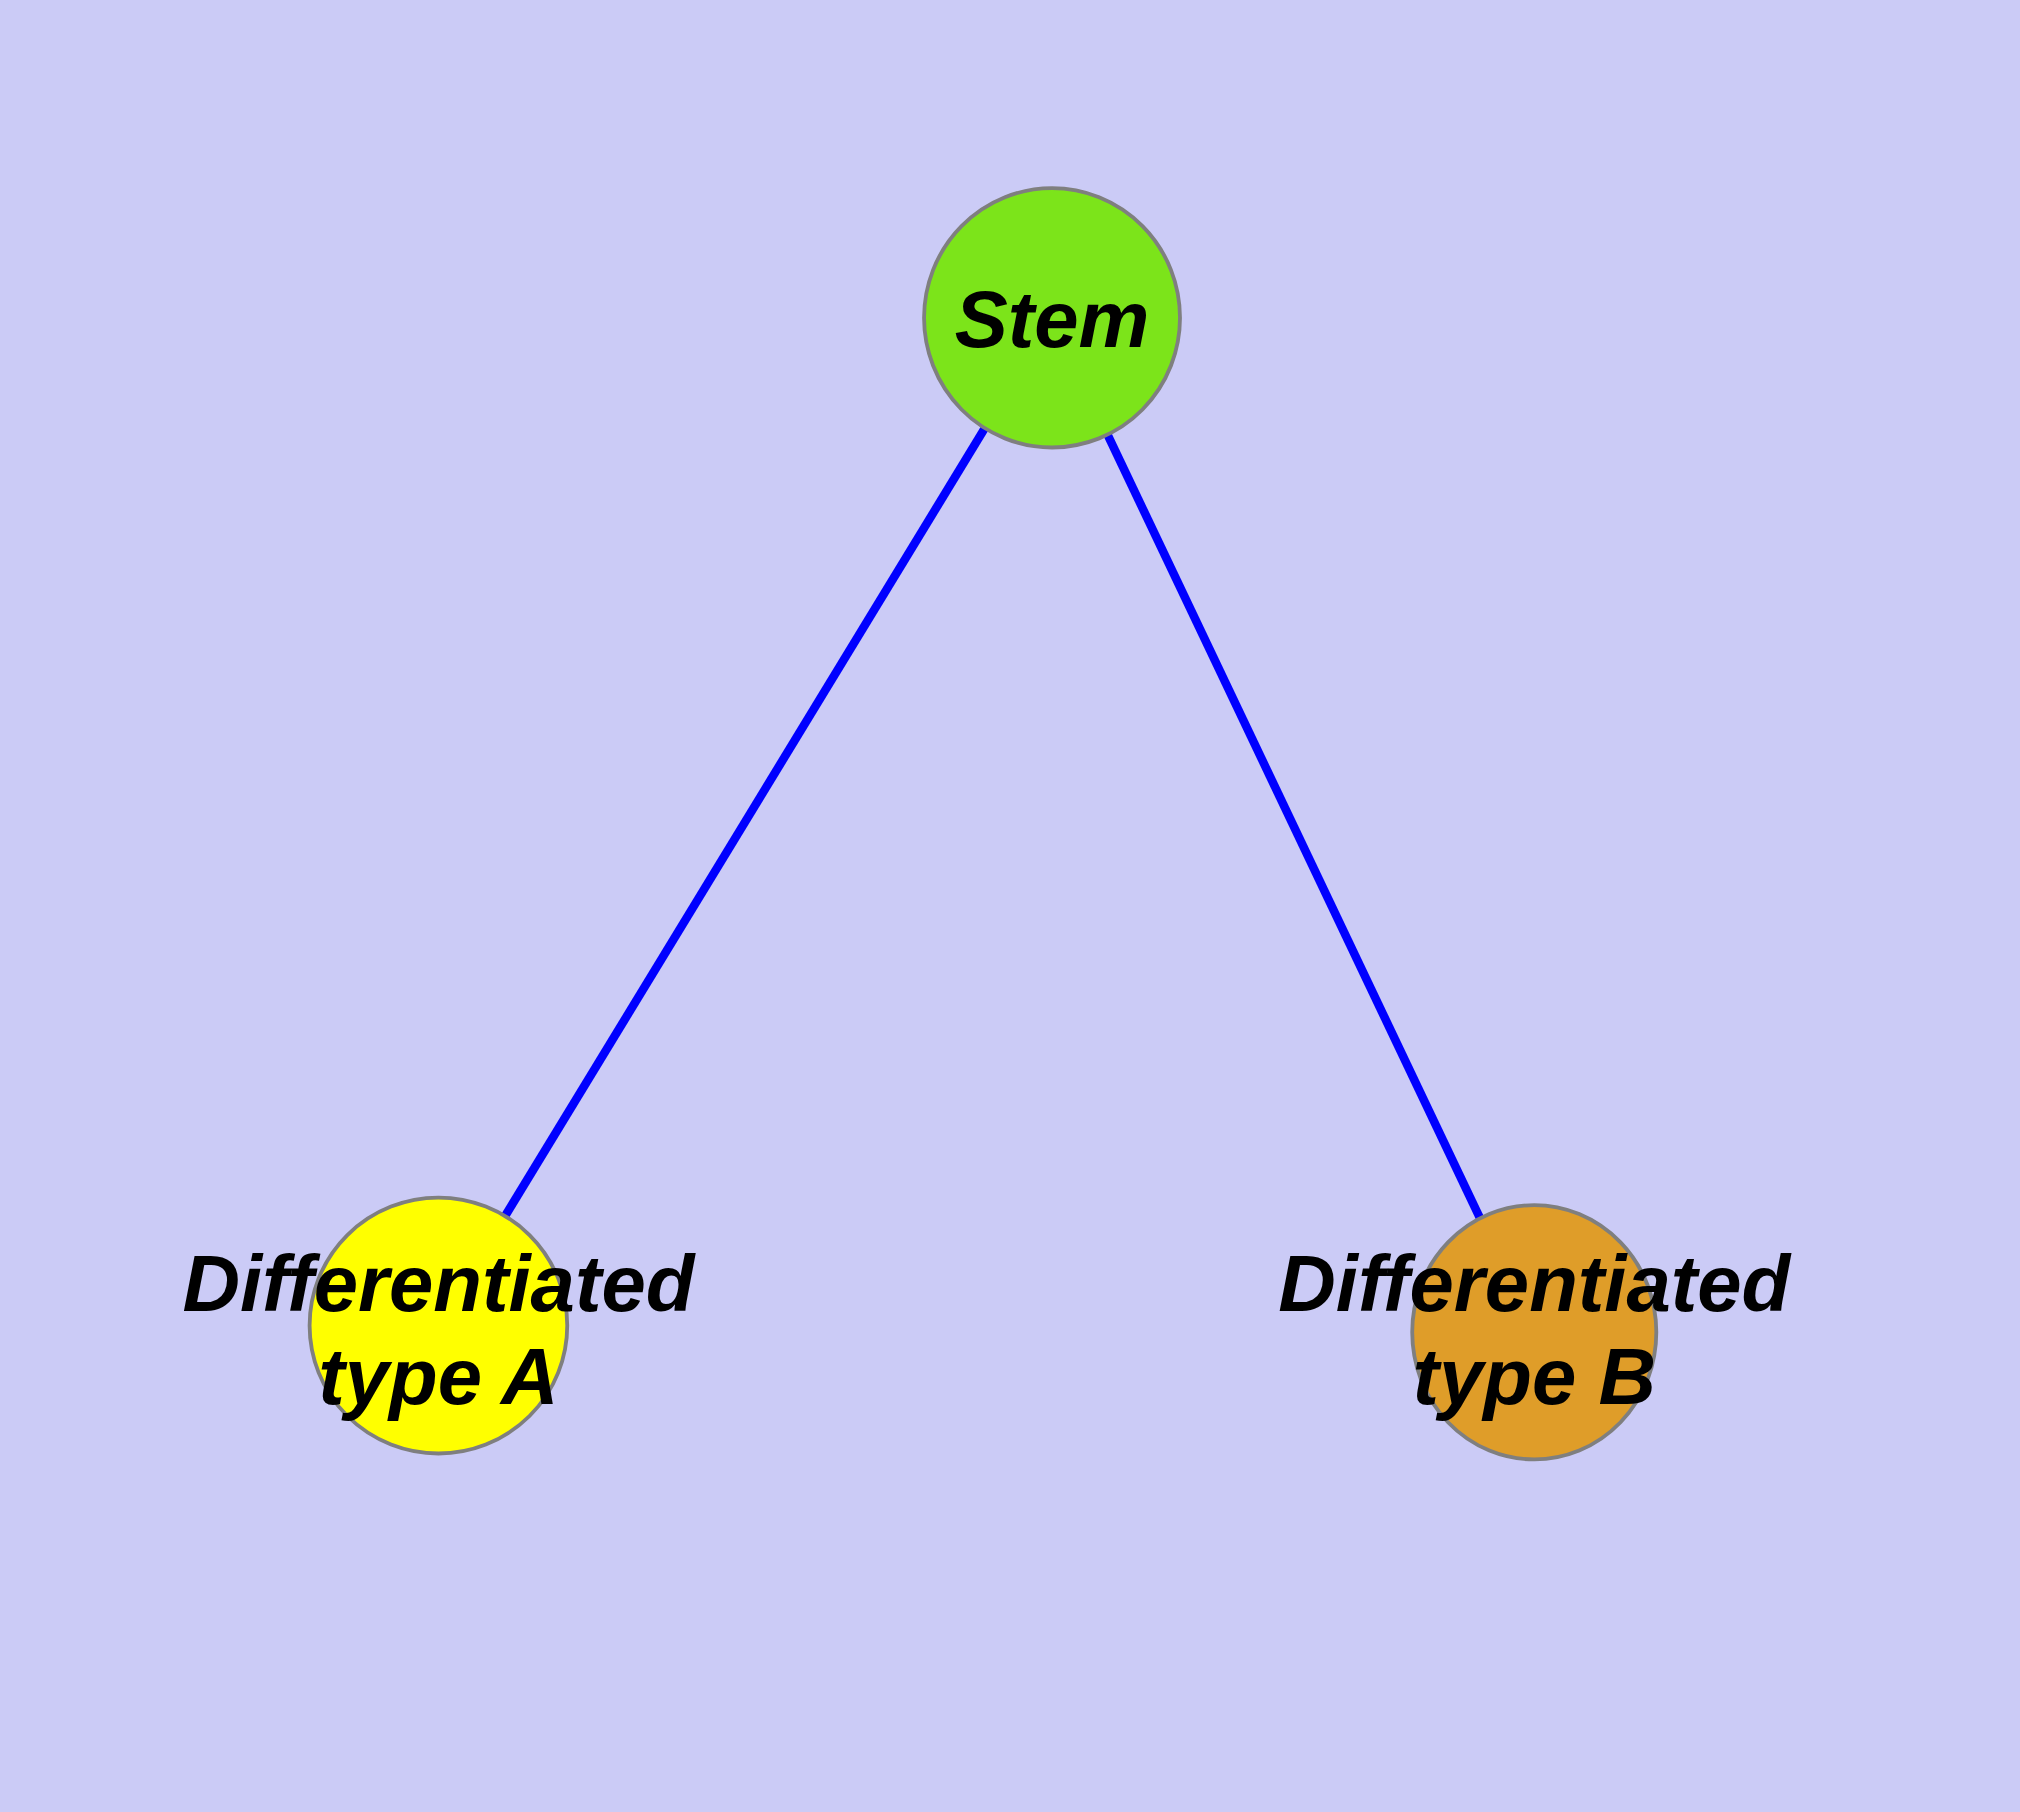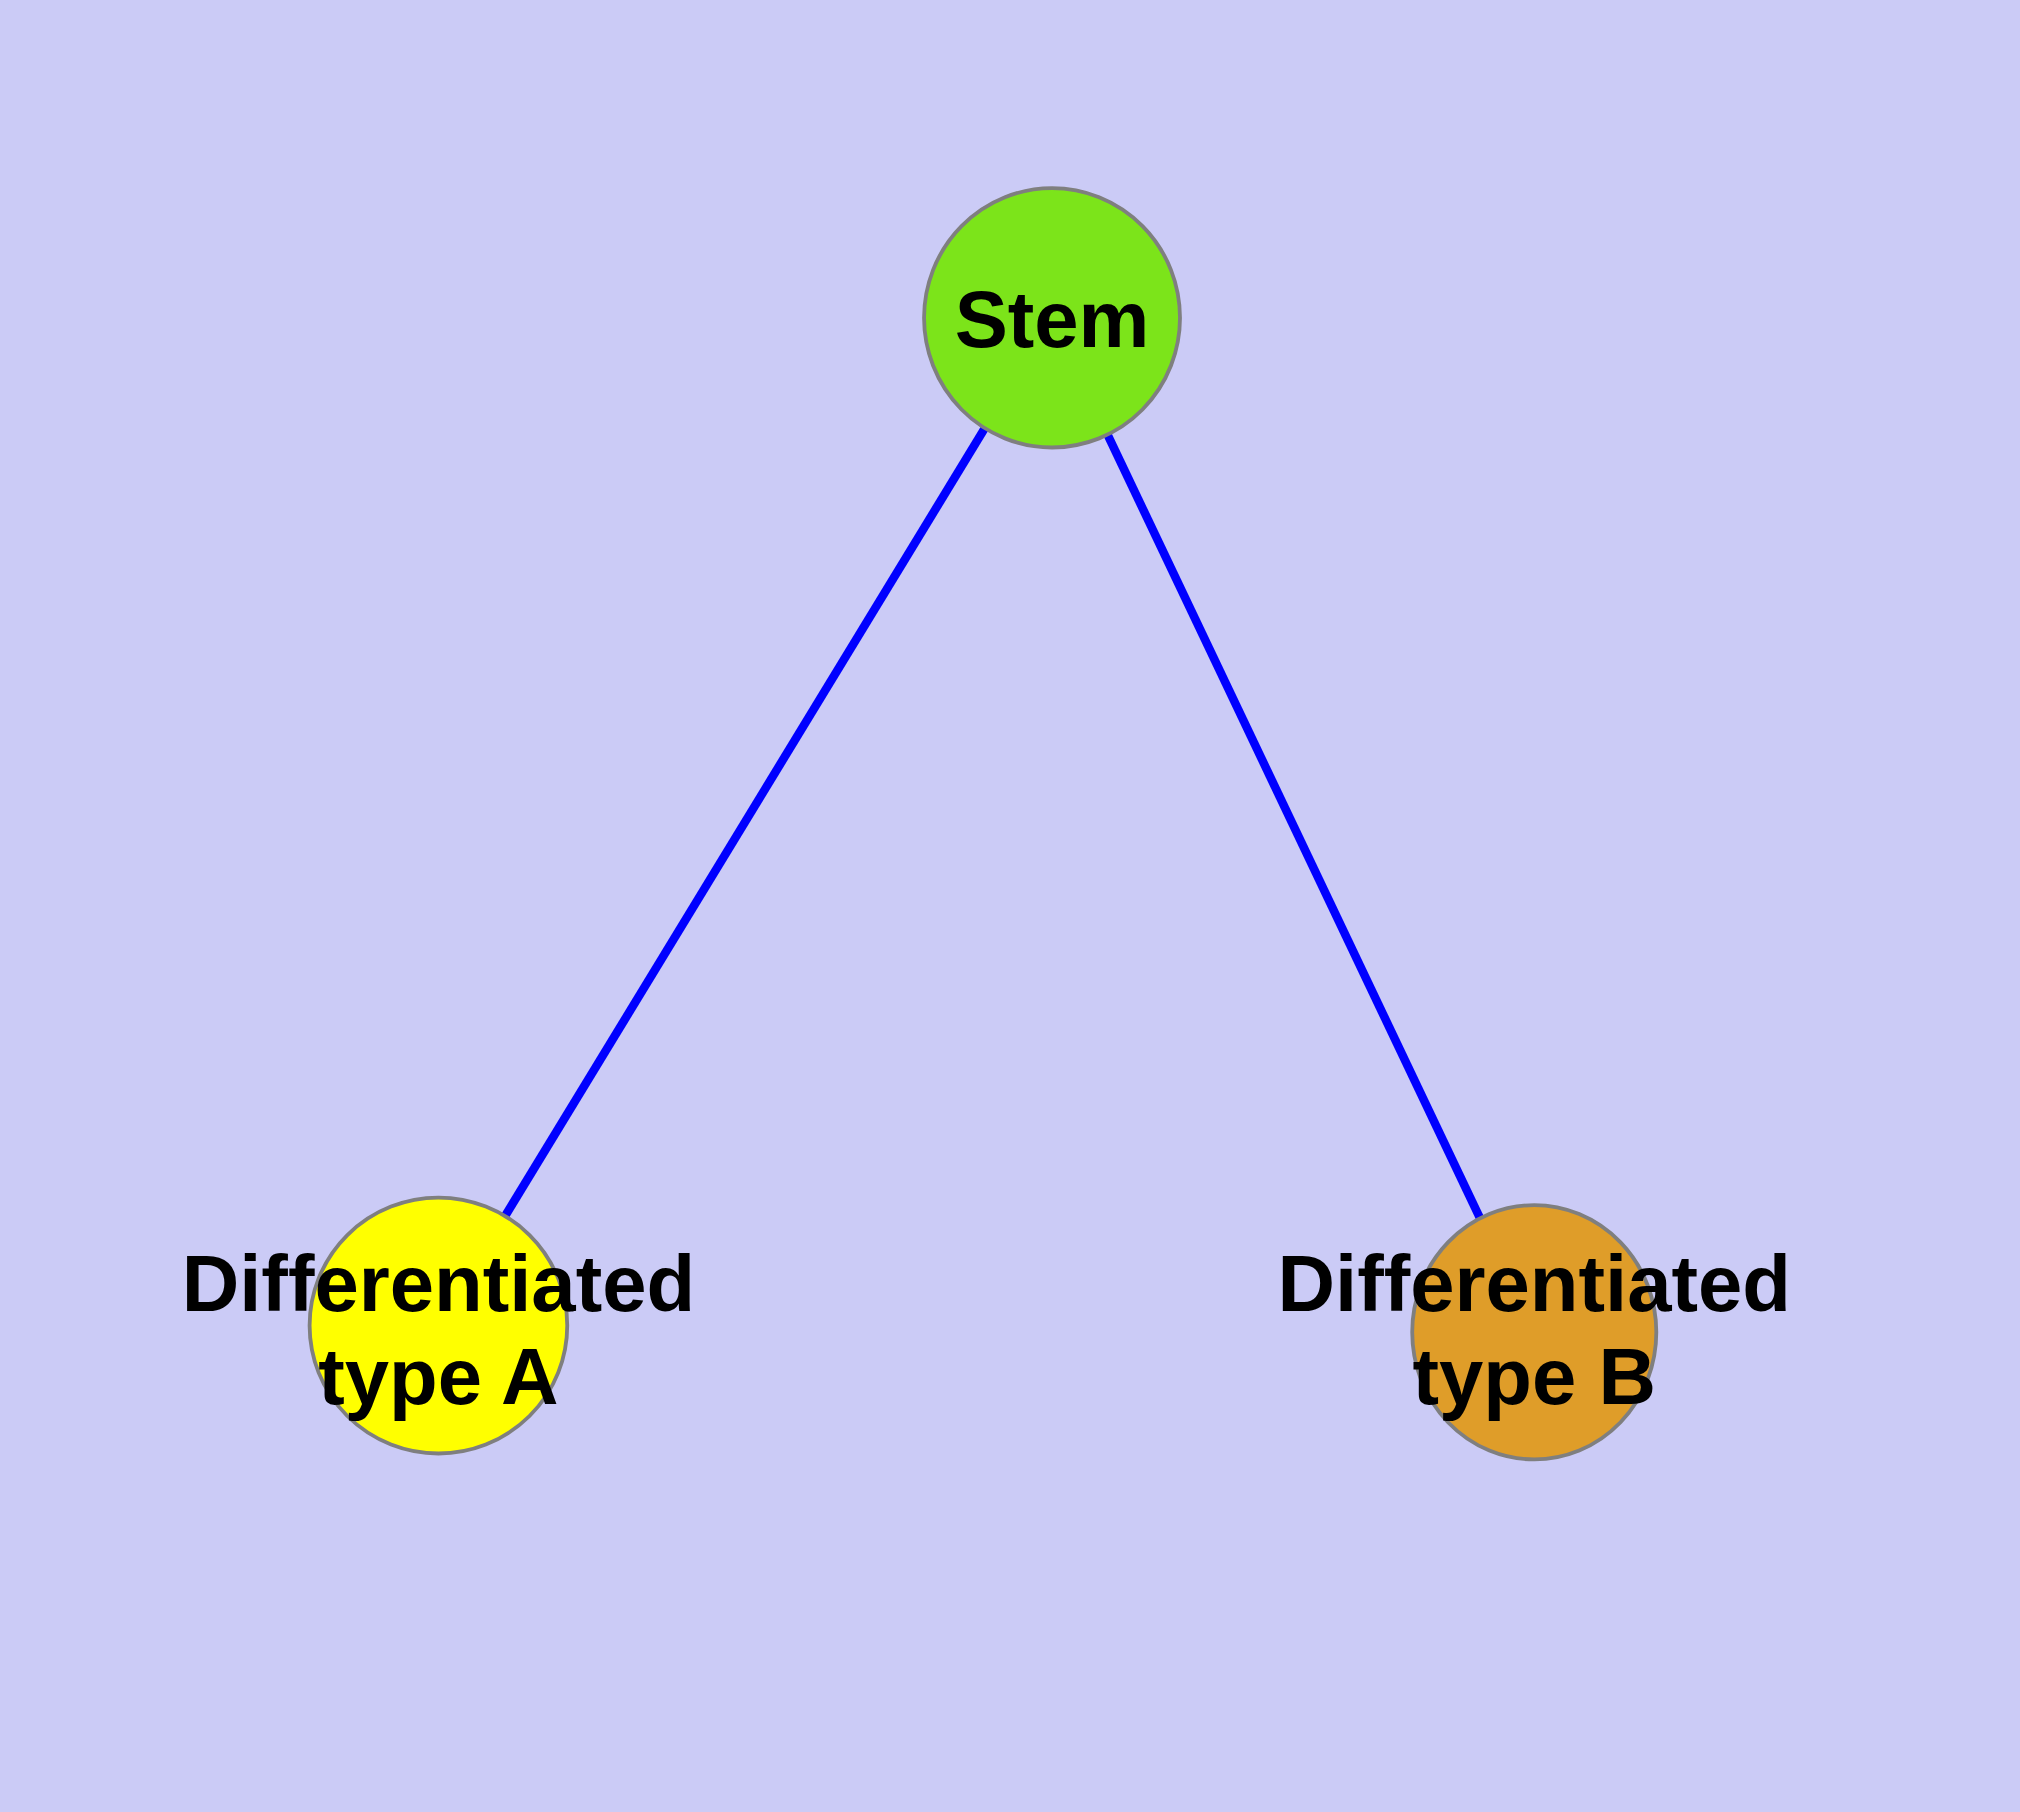--- a/index.html
+++ b/index.html
@@ -6,20 +6,21 @@
     margin: 0;
     padding: 0;
     background: #CBCBF6;
   }
   .canvas {
     position: relative;
     width: 2021px;
     height: 1812px;
     background: #CBCBF6;
     overflow: hidden;
+    font-style: italic;
   }
   svg.diagram {
     display: block;
     width: 2021px;
     height: 1812px;
   }
   .edge {
     stroke-width: 10;
     fill: none;
   }

